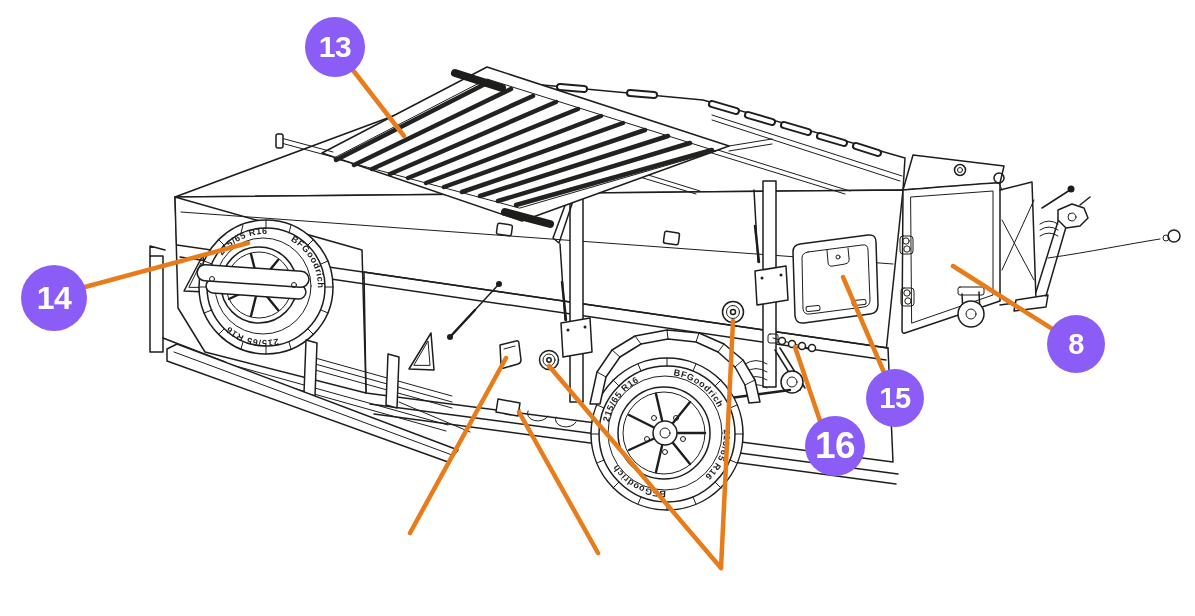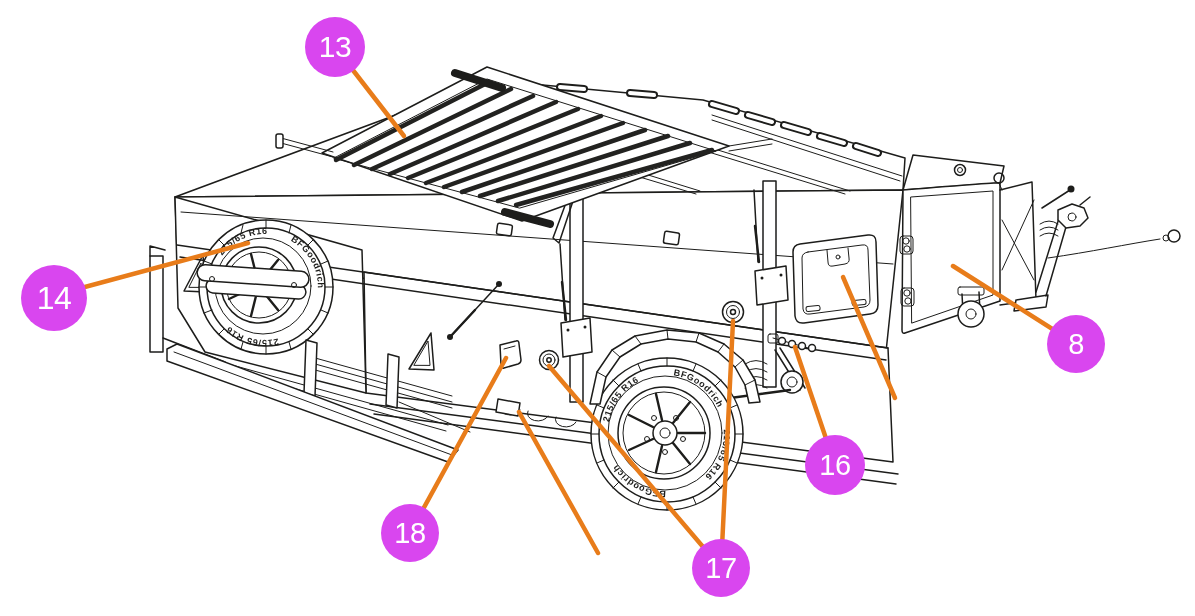--- a/index.html
+++ b/index.html
@@ -9,23 +9,23 @@
   .ln{stroke:#1D1D1B;stroke-width:1.5;fill:none;stroke-linecap:round;stroke-linejoin:round;}
   .lnf{stroke:#1D1D1B;stroke-width:1.5;fill:#ffffff;stroke-linejoin:round;}
   .thin{stroke-width:1;}
   .thick{stroke-width:2.4;}
   .slat{stroke:#222220;stroke-width:4.5;stroke-linecap:round;}
   .pill{stroke:#1D1D1B;stroke-width:8;stroke-linecap:round;}
   .pillcore{stroke:#ffffff;stroke-width:4;stroke-linecap:round;}
   .leader{stroke:#E87C1A;stroke-width:4.5;stroke-linecap:round;}
   .tiretext{font-family:"Liberation Sans",sans-serif;font-size:9px;font-weight:bold;
             fill:#1D1D1B;letter-spacing:.6px;}
-  .badge{position:absolute;border-radius:50%;background:#d946ef;color:#fff;
+  .badge{position:absolute;border-radius:50%;background:#8b5cf6;color:#fff;
          display:flex;align-items:center;justify-content:center;
-         font-weight:normal;letter-spacing:-.5px;}
+         font-weight:bold;letter-spacing:-.5px;}
 </style>
 </head>
 <body>
 
 <div class="stage">
 <svg width="1195" height="616" viewBox="0 0 1195 616">
   <defs>
     <path id="spareArc" d="M265,234 a53,53 0 1 1 -0.2,0"></path>
     <path id="mainArc" d="M666,375 a58,58 0 1 1 -0.2,0"></path>
   </defs>
@@ -288,16 +288,15 @@
     <line class="leader" x1="549" y1="366" x2="721" y2="568"></line>
     <line class="leader" x1="733" y1="321" x2="721" y2="568"></line>
     <line class="leader" x1="506" y1="358" x2="410" y2="533"></line>
     <line class="leader" x1="519" y1="412" x2="598" y2="553"></line>
   </g>
 </svg>
 
 <div class="badge" style="left:1047px;top:315px;width:58px;height:58px;font-size:29px;">8</div>
 <div class="badge" style="left:305px;top:17px;width:60px;height:60px;font-size:30px;">13</div>
 <div class="badge" style="left:21px;top:265px;width:66px;height:66px;font-size:32px;">14</div>
-<div class="badge" style="left:805px;top:435px;width:60px;height:60px;font-size:29px;">16</div>
-<div class="badge" style="left:692px;top:539px;width:58px;height:58px;font-size:29px;">17</div>
-<div class="badge" style="left:381px;top:504px;width:58px;height:58px;font-size:29px;">18</div>
+<div class="badge" style="left:866px;top:369px;width:58px;height:58px;font-size:29px;">15</div>
+<div class="badge" style="left:805px;top:416px;width:60px;height:60px;font-size:37px;">16</div>
 </div>
 
 </body></html>

